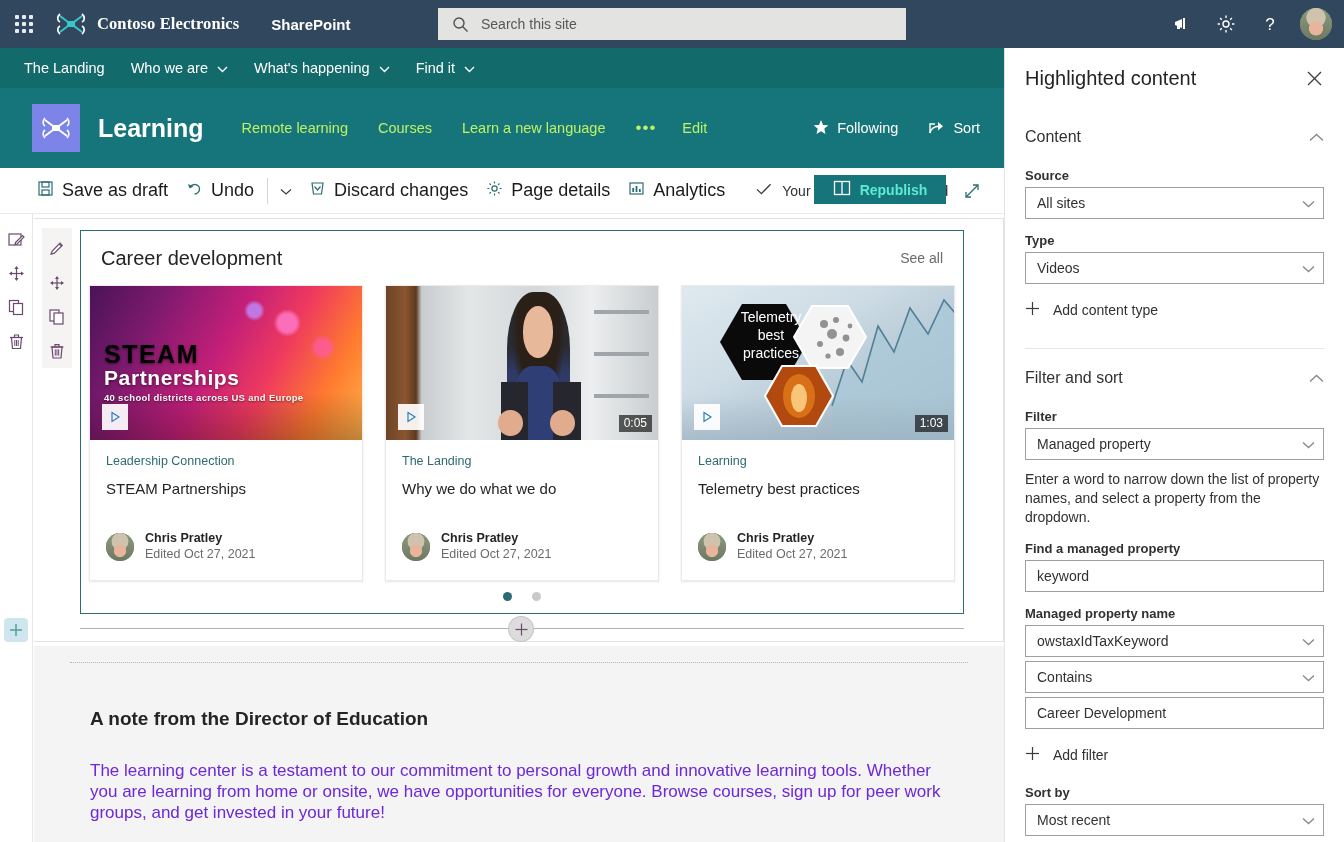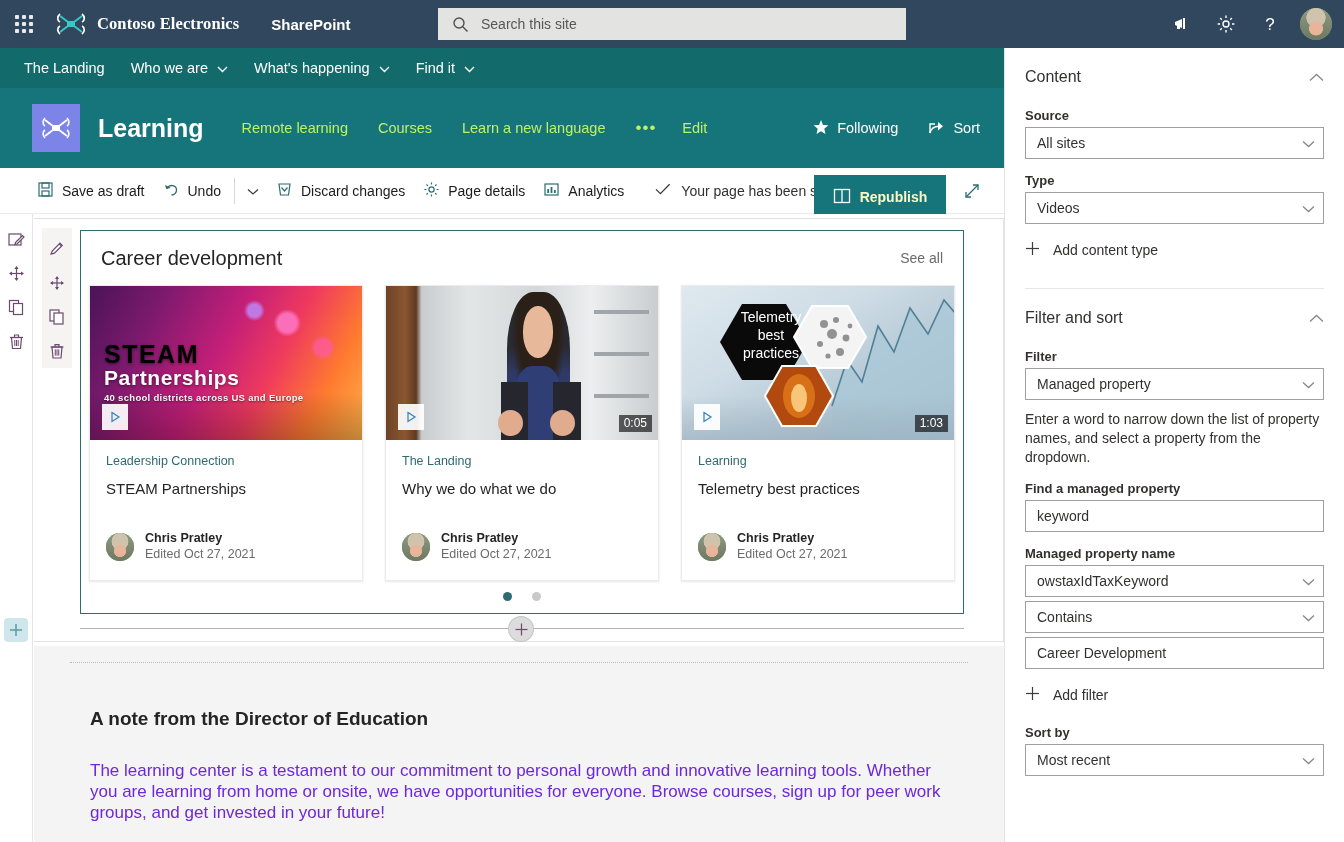--- a/index.html
+++ b/index.html
@@ -107,33 +107,33 @@
   #site-header-right .hr .gi { margin-right: 8px; display: block; }
 
   
   #command-bar {
     position: absolute; top: 168px; left: 0; width: 1004px; height: 46px;
     background: #ffffff; border-bottom: 1px solid #edebe9;
     display: flex; align-items: center; padding-left: 28px;
   }
   #command-bar .cmd {
     display: flex; align-items: center; height: 32px; padding: 0 9px;
-    color: #1b1b1b; font-size: 14px; cursor: pointer; white-space: nowrap;
+    color: #1b1b1b; font-size: 18px; cursor: pointer; white-space: nowrap;
   }
   #command-bar .cmd .ci { margin-right: 8px; display: block; flex: 0 0 auto; }
   #command-bar .sep { width: 1px; height: 26px; background: #d8d6d4; margin: 0 4px; }
   #command-bar .caret { padding: 0 8px; }
   #saved-status {
     display: flex; align-items: center; color: #323130; font-size: 14px;
     margin-left: 22px; white-space: nowrap;
   }
   #saved-status .chk { margin-right: 10px; display: block; }
   #republish-button {
-    position: absolute; left: 814px; top: 7px; width: 132px; height: 44px;
-    background: #15757a; color: #fef9c3; font-size: 14px; font-weight: 700;
+    position: absolute; left: 814px; top: 7px; width: 132px; height: 29px;
+    background: #15757a; color: #5eead4; font-size: 14px; font-weight: 700;
     display: flex; align-items: center; justify-content: center; cursor: pointer;
   }
   #republish-button .ri { margin-right: 9px; display: block; }
   #expand-canvas-button {
     position: absolute; left: 956px; top: 7px; width: 32px; height: 32px;
     display: flex; align-items: center; justify-content: center; cursor: pointer;
   }
 
   
   #canvas {
@@ -773,20 +773,29 @@
   </div>
 
   <div id="lower-section">
     <div id="lower-divider"></div>
     <div id="note-heading">A note from the Director of Education</div>
     <div id="note-body">The learning center is a testament to our commitment to personal growth and innovative learning tools. Whether you are learning from home or onsite, we have opportunities for everyone. Browse courses, sign up for peer work groups, and get invested in your future!</div>
   </div>
 </div>
 
 <div id="property-pane">
+  <div id="pane-header">
+    <div id="pane-title">Highlighted content</div>
+    <div id="pane-close">
+      <svg width="15" height="15" viewBox="0 0 15 15">
+        <line x1="1" y1="1" x2="14" y2="14" stroke="#3b3b3b" stroke-width="1.2"></line>
+        <line x1="14" y1="1" x2="1" y2="14" stroke="#3b3b3b" stroke-width="1.2"></line>
+      </svg>
+    </div>
+  </div>
 
   <div class="pane-group">
     <div class="group-head">
       <span class="gh-label">Content</span>
       <span>
         <svg width="15" height="9" viewBox="0 0 15 9">
             <path d="M1 7.5 L7.5 1.5 L14 7.5" fill="none" stroke="#8a8886" stroke-width="1.3"></path>
           </svg>
       </span>
     </div>

